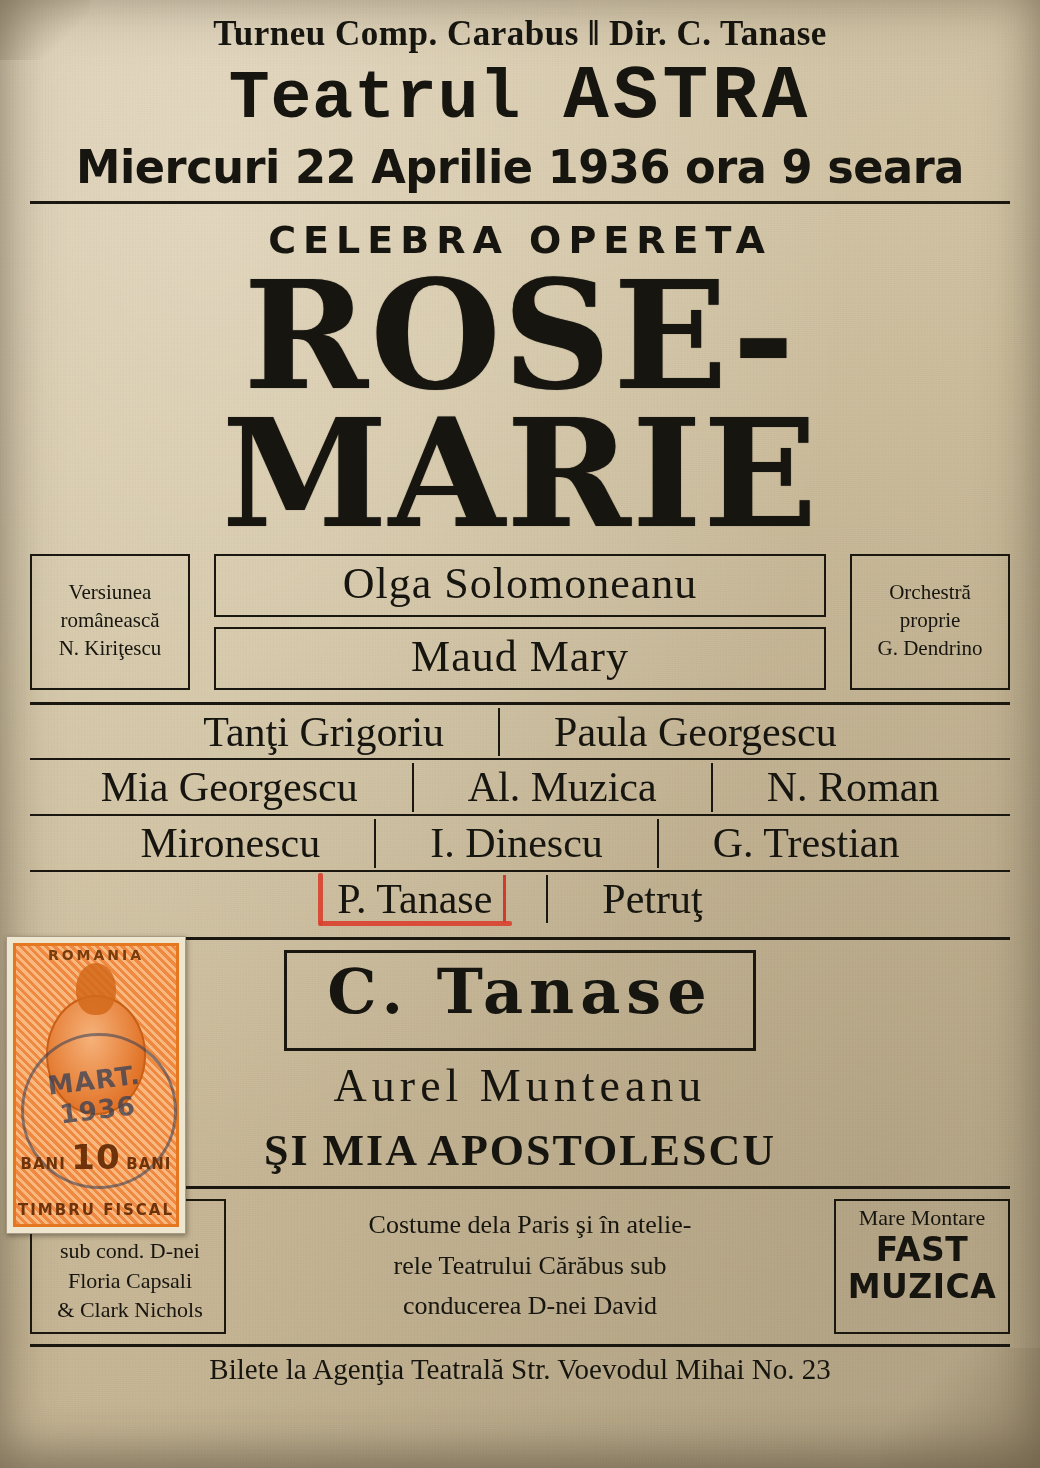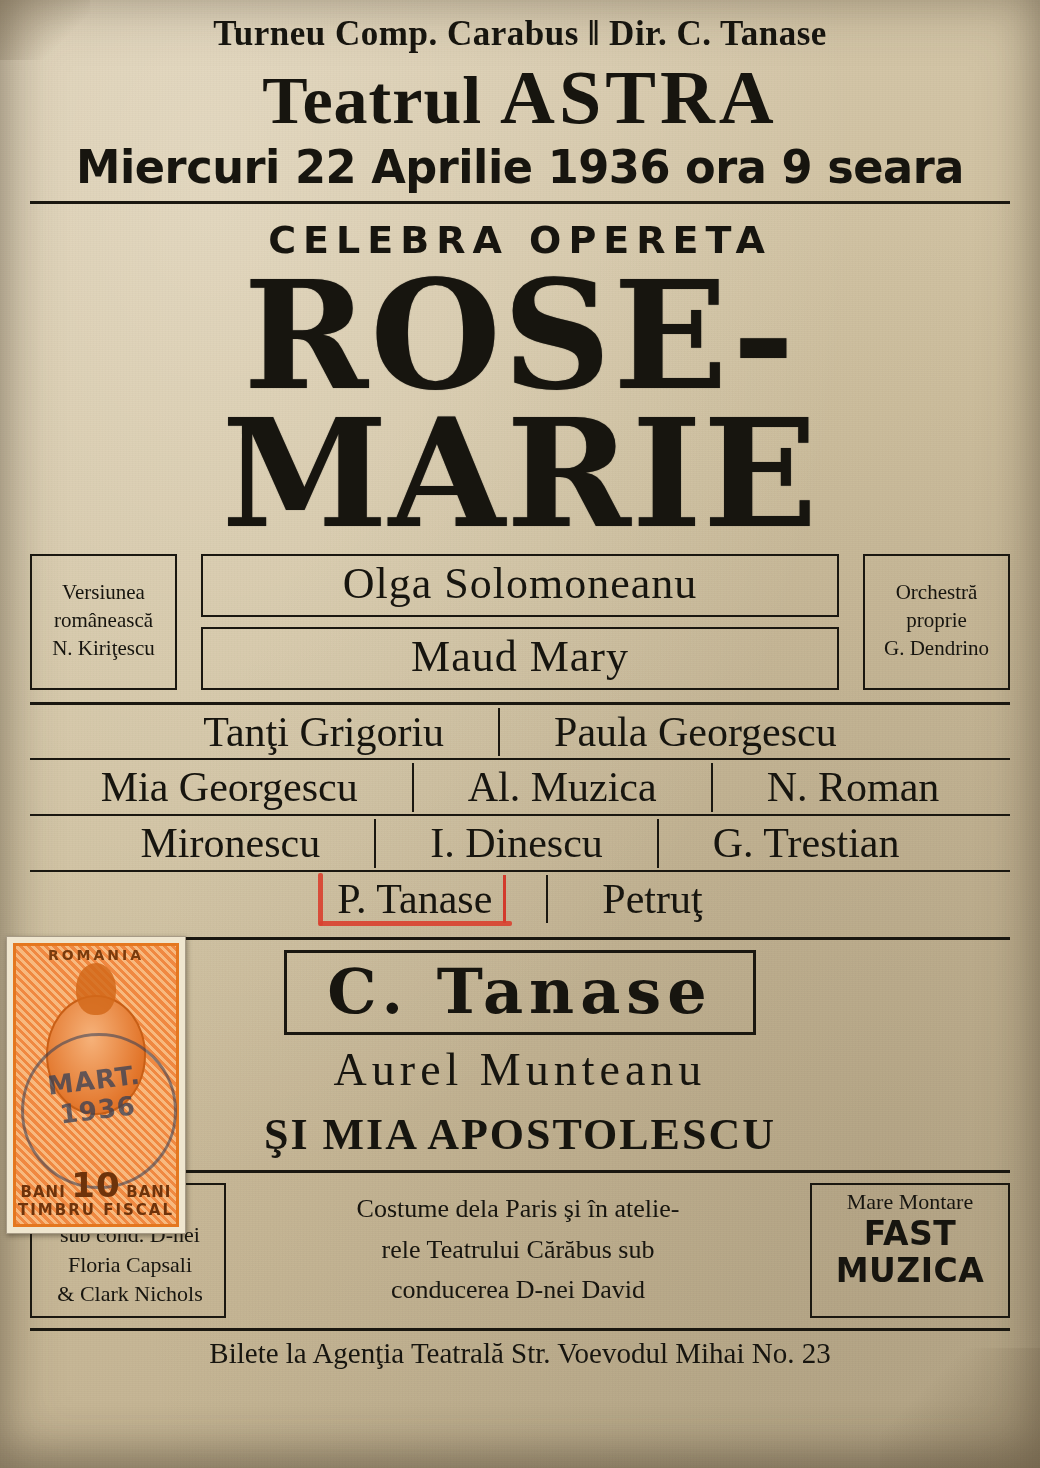--- a/index.html
+++ b/index.html
@@ -49,21 +49,21 @@
     font-family: "Liberation Serif", serif;
     font-weight: bold;
     font-size: 35px;
     letter-spacing: 0.5px;
     line-height: 1.05;
     margin-top: 6px;
     white-space: nowrap;
   }
   .astra {
     text-align: center;
-    font-family: Liberation Serif, serif;
+    font-family: Liberation Mono, monospace;
     font-weight: bold;
     font-size: 68px;
     line-height: 1.0;
     margin-top: 6px;
     letter-spacing: 1px;
     white-space: nowrap;
   }
   .astra .big {
     font-size: 76px;
     letter-spacing: 4px;
@@ -115,21 +115,21 @@
     display: flex;
     align-items: stretch;
     justify-content: center;
   }
   .side-box {
     border: 2px solid #1a1710;
     padding: 6px 8px 8px 8px;
     text-align: center;
     font-size: 21px;
     line-height: 1.32;
-    width: 147px;
+    width: 160px;
     box-sizing: border-box;
     display: flex;
     flex-direction: column;
     justify-content: center;
   }
   .stars-col {
     flex: 1;
     display: flex;
     flex-direction: column;
     justify-content: center;
@@ -191,21 +191,21 @@
     display: flex;
     justify-content: center;
     margin-top: 10px;
   }
   .tanase {
     border: 3px solid #1a1710;
     font-family: "DejaVu Serif", serif;
     font-weight: bold;
     font-size: 62px;
     letter-spacing: 6px;
-    padding: 2px 40px 4px 40px;
+    padding: 2px 40px 20px 40px;
     text-align: left;
   }
   .aurel {
     text-align: center;
     font-size: 46px;
     letter-spacing: 5px;
     margin-top: 10px;
     line-height: 1.1;
   }
   .mia {
@@ -240,21 +240,21 @@
   .costume {
     flex: 1;
     margin: 0 14px;
     font-size: 26px;
     line-height: 1.55;
     padding: 6px 10px 8px 10px;
     border: none;
     text-align: center;
   }
   .montare {
-    width: 200px;
+    width: 176px;
     font-size: 22px;
     line-height: 1.2;
     padding: 4px 4px 8px 4px;
   }
   .montare .big {
     font-family: "DejaVu Sans", sans-serif;
     font-weight: bold;
     font-size: 33px;
     line-height: 1.12;
     display: block;
@@ -316,21 +316,21 @@
     left: 0; right: 0;
     text-align: center;
     font-family: "DejaVu Sans", sans-serif;
     font-size: 14px;
     letter-spacing: 3px;
     color: #7a3b0d;
     font-weight: bold;
   }
   #stamp .val {
     position: absolute;
-    bottom: 28px;
+    bottom: 56px;
     left: 0; right: 0;
     text-align: center;
     font-family: "DejaVu Sans", sans-serif;
     color: #6e330b;
     font-weight: bold;
   }
   #stamp .val .num { font-size: 34px; letter-spacing: 1px; }
   #stamp .val .bani { font-size: 15px; letter-spacing: 1px; }
   #stamp .fiscal {
     position: absolute;

